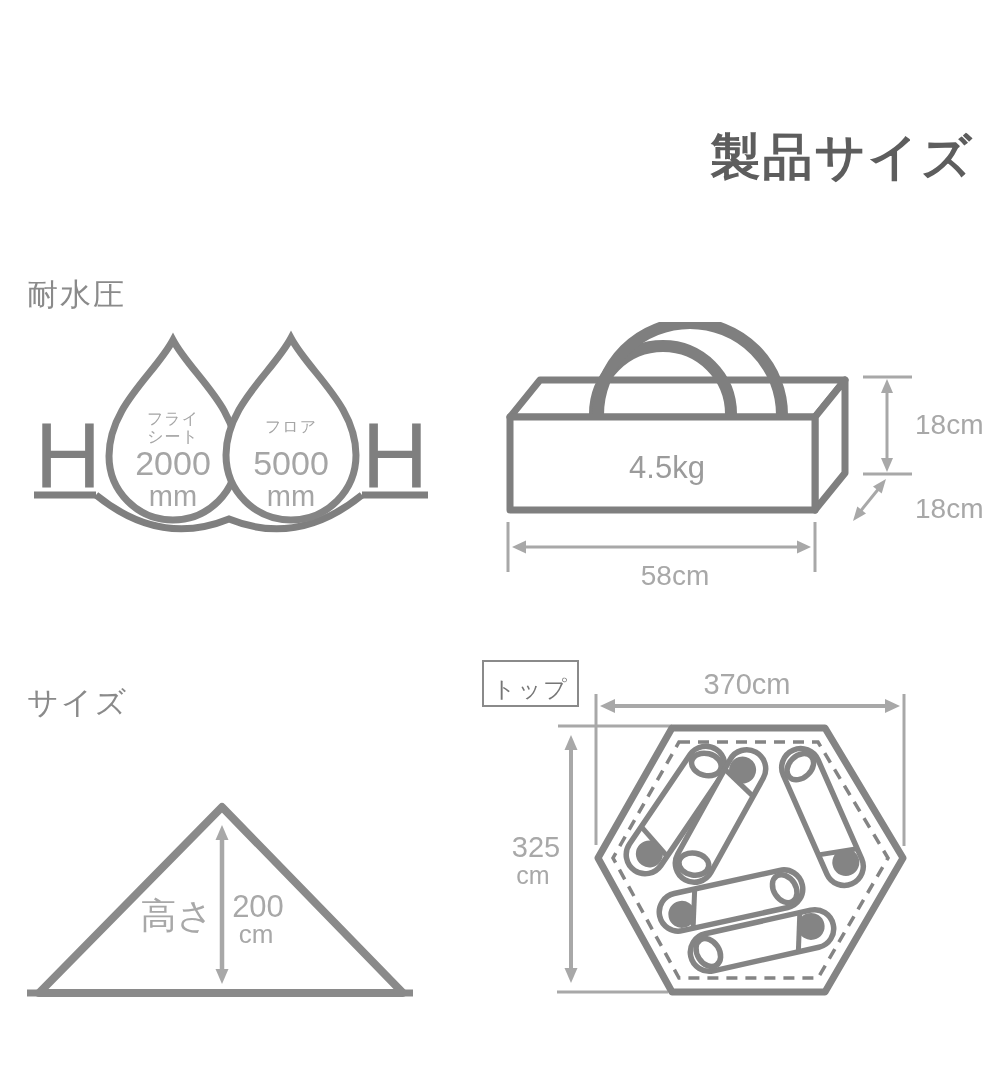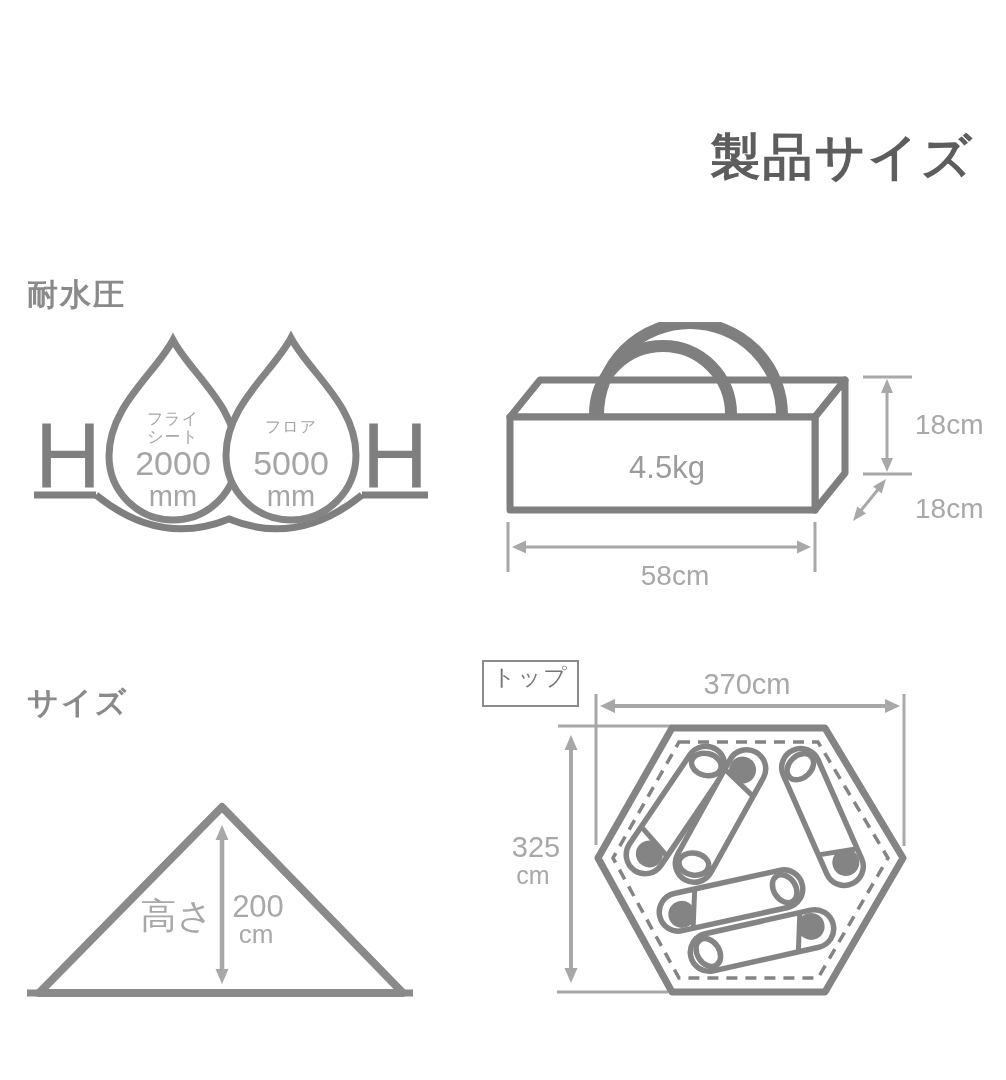--- a/index.html
+++ b/index.html
@@ -5,25 +5,25 @@
   html,body{margin:0;padding:0;background:#ffffff;}
   .canvas{
     position:relative;width:1006px;height:1080px;background:#ffffff;overflow:hidden;
     font-family:"Liberation Sans","DejaVu Sans",sans-serif;
   }
   .abs{position:absolute;}
   .page-title{
     top:92px;right:32px;font-size:50px;font-weight:600;color:#5d5d5d;letter-spacing:2px;margin-top:32px;
   }
   .sec-heading{
-    font-size:31px;font-weight:700;color:#8a8a8a;letter-spacing:2px;
+    font-size:31px;font-weight:400;color:#8a8a8a;letter-spacing:2px;
   }
   .tag-box{
     border:2px solid #8a8a8a;color:#767676;font-size:23px;letter-spacing:2px;
-    display:flex;align-items:flex-start;justify-content:center;background:#fff;
+    display:flex;align-items:flex-end;justify-content:center;background:#fff;
   }
   svg{display:block;}
   svg text{font-family:"Liberation Sans","DejaVu Sans",sans-serif;}
   .dim-txt{fill:#a8a8a8;}
   .drop-txt{fill:#a5a5a5;}
 </style>
 </head>
 <body>
 
 <div class="canvas">

